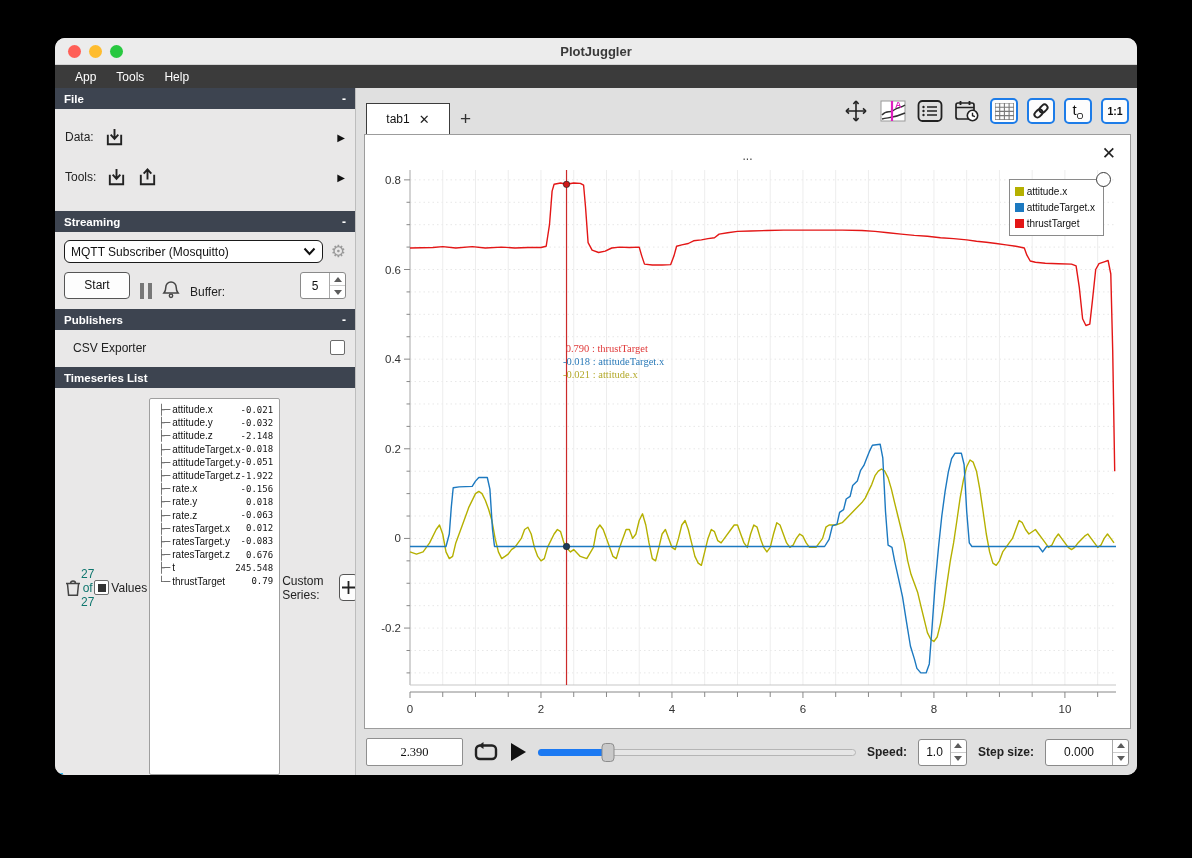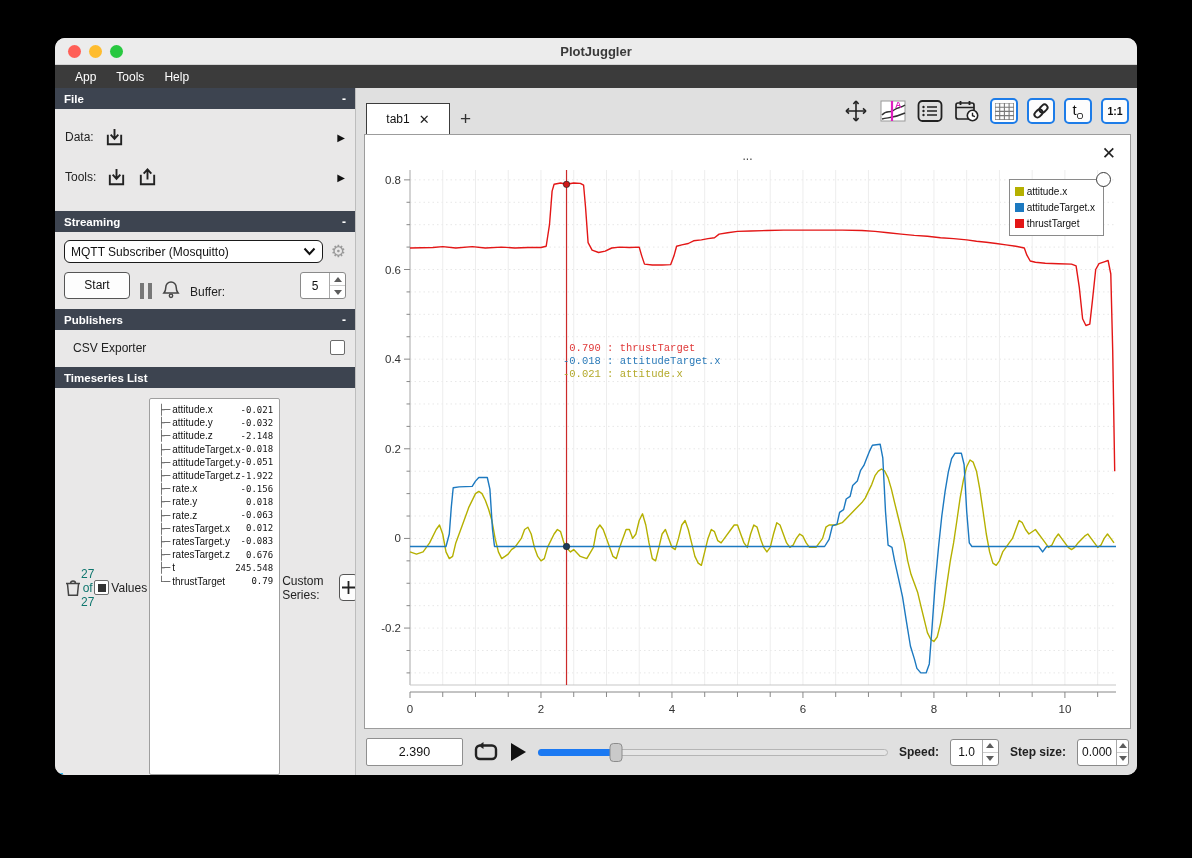--- a/index.html
+++ b/index.html
@@ -102,35 +102,35 @@
   .plot-title { position:absolute; top:14px; left:0; right:0; text-align:center; font-size:12px; color:#444; }
   .plot-close { position:absolute; top:10px; right:14px; font-size:17px; color:#222; line-height:1; }
   #chart-svg { position:absolute; inset:0; width:100%; height:100%; }
   .legend { position:absolute; top:44px; right:26px; background:rgba(255,255,255,.96);
             border:1.5px solid #8a8a8a; padding:3px 8px 4px 5px; }
   .legend-item { display:flex; align-items:center; gap:3px; padding:2.5px 0; }
   .legend-item .sw { width:9px; height:9px; display:block; }
   .legend-item .nm { font-size:10px; color:#111; }
   .legend-handle { position:absolute; top:-8px; right:-8px; width:15px; height:15px; background:#fff;
                    border:1.6px solid #3a3a3a; border-radius:50%; }
-  .tracker-tip { position:absolute; left:198px; top:207px; font-family:Liberation Mono, monospace;
+  .tracker-tip { position:absolute; left:198px; top:207px; font-family:Liberation Serif, serif;
                  font-size:10.5px; line-height:13px; white-space:pre; }
   
   .transport { height:46px; flex:0 0 auto; display:flex; align-items:center; gap:11px; padding:0 2px; }
   .time-box { width:97px; height:28px; background:#fff; border:1px solid #8f8f8f; border-radius:2px;
-              font-size:12.5px; color:#111; text-align:center; font-family:Liberation Sans, sans-serif; }
+              font-size:12.5px; color:#111; text-align:center; font-family:Liberation Serif, serif; }
   .slider { flex:1; position:relative; height:20px; }
   .slider .track { position:absolute; left:0; right:0; top:7px; height:7px; background:#e6e6e6;
                    border:1px solid #b5b5b5; border-radius:4px; }
   .slider .fill { position:absolute; left:0; top:7px; height:7px; background:#1b79f2; border-radius:4px 0 0 4px; }
   .slider .handle { position:absolute; top:1px; width:13px; height:19px; background:#c9c9c9;
                     border:1px solid #8c8c8c; border-radius:4px; transform:translateX(-50%); }
   .transport .lbl { font-size:12px; font-weight:bold; color:#222; }
   .speed-spin { width:49px; }
-  .step-spin { width:52px; }
+  .step-spin { width:84px; }
   svg { display:block; }
 </style>
 </head>
 <body>
 
 <div class="window">
 
   <div class="titlebar">
     <div class="traffic">
       <span class="tl-red"></span>

